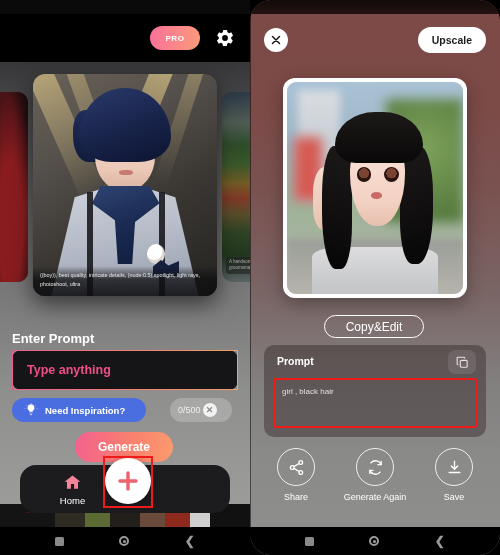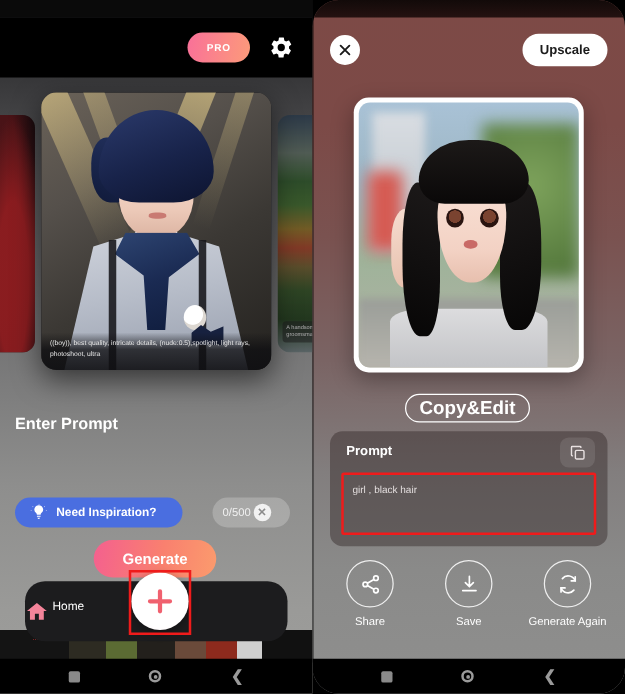--- a/index.html
+++ b/index.html
@@ -132,21 +132,21 @@
     position:absolute; top:432px; left:75px; width:98px; height:30px; border-radius:15px;
     background:linear-gradient(100deg,#f4608f 0%,#f9806f 55%,#fb9b6d 100%);
     display:flex; align-items:center; justify-content:center;
   }
   .generate-btn span { color:#fff; font-size:12px; font-weight:bold; }
 
   .tabbar {
     position:absolute; top:465px; left:20px; width:210px; height:48px;
     background:#1c1c1e; border-radius:16px; display:flex; align-items:center; z-index:18;
   }
-  .tab-item { flex:1; display:flex; flex-direction:row; gap:3px; }
+  .tab-item { flex:1; display:flex; flex-direction:column; align-items:center; gap:3px; }
   .tab-item .lab { color:#fff; font-size:9.5px; }
   .fab-wrap {
     position:absolute; left:105px; top:458px; width:46px; height:46px; z-index:22;
   }
   .fab {
     width:46px; height:46px; border-radius:50%;
     background:radial-gradient(circle at 50% 40%,#ffffff 0 70%,#ffeef1 100%);
     display:flex; align-items:center; justify-content:center;
     box-shadow:0 2px 8px rgba(0,0,0,.35);
   }
@@ -227,21 +227,21 @@
   .g-arm { position:absolute; left:15%; top:40%; width:16%; height:30%;
     background:linear-gradient(160deg,#f6ddd0,#e6bda9); border-radius:40% 30% 26% 36%; }
   .g-shirt { position:absolute; left:14%; bottom:0; width:72%; height:22%;
     background:linear-gradient(180deg,#dcdcde,#c3c4c7); border-radius:22% 22% 0 0; }
 
   .copyedit-btn {
     position:absolute; left:74px; top:315px; width:100px; height:23px;
     border:1.4px solid #fff; border-radius:12px;
     display:flex; align-items:center; justify-content:center;
   }
-  .copyedit-btn span { color:#fff; font-size:15px; font-weight:bold;text-align:center; }
+  .copyedit-btn span { color:#fff; font-size:12px; font-weight:normal;text-align:center; }
 
   .prompt-card {
     position:absolute; left:14px; top:345px; width:222px; height:92px;
     background:rgba(50,40,40,.45); border-radius:10px;
   }
   .pc-head { position:absolute; left:13px; top:10px; color:#fff; font-size:10.5px; font-weight:bold; }
   .pc-copy { position:absolute; right:10px; top:5px; width:28px; height:24px;
     border-radius:7px; background:rgba(255,255,255,.10);
     display:flex; align-items:center; justify-content:center; }
   .pc-body { position:absolute; left:10px; top:36px; right:10px; bottom:6px;
@@ -317,20 +317,23 @@
           <div class="boy-strap"></div>
           <div class="boy-rose"></div>
           <div class="boy-pocket"></div>
         </div>
         <div class="card-caption">((boy)), best quality, intricate details, (nude:0.5),spotlight, light rays, photoshoot, ultra</div>
       </div>
     </div>
 
     <div class="enter-prompt-label">Enter Prompt</div>
 
+    <div class="prompt-box">
+      <div class="prompt-placeholder">Type anything</div>
+    </div>
 
     <div class="inspire-btn">
       <svg width="14" height="14" viewBox="0 0 24 24" fill="#fff">
         <path d="M12 2a6 6 0 0 0-3.6 10.8c.5.4.8 1 .9 1.6l.1.6h5.2l.1-.6c.1-.6.4-1.2.9-1.6A6 6 0 0 0 12 2zm-2.5 14.5h5v1.2h-5zm.6 2.6h3.8l-.6 1.2c-.2.4-.6.7-1.1.7h-.4c-.5 0-.9-.3-1.1-.7z"></path>
         <path d="M12 0h.8v1.2H12zM3.2 3.9l.6-.6.9.9-.6.6zm16 .3l.9-.9.6.6-.9.9zM1 8.6h1.2v.8H1zm20.8 0H23v.8h-1.2z"></path>
       </svg>
       <span>Need Inspiration?</span>
     </div>
 
     <div class="counter-pill">
@@ -434,34 +437,34 @@
               <circle cx="6" cy="12" r="2.6"></circle>
               <circle cx="18" cy="19" r="2.6"></circle>
             <path d="M8.3 10.8 15.7 6.4M8.3 13.2l7.4 4.4"></path>
           </svg>
         </div>
         <div class="action-lab">Share</div>
       </div>
       <div class="action">
         <div class="action-circ">
           <svg width="17" height="17" viewBox="0 0 24 24" fill="none" stroke="#fff" stroke-width="1.9" stroke-linecap="round">
-            <path d="M12 3v11M7.5 10 12 14.5 16.5 10M4.5 19h15"></path>
+            <path d="M20 8a8.5 8.5 0 0 0-14.5-2.5M4 16a8.5 8.5 0 0 0 14.5 2.5"></path>
+            <path d="M20 3.5V8h-4.5M4 20.5V16h4.5"></path>
           </svg>
         </div>
-        <div class="action-lab">Save</div>
+        <div class="action-lab">Generate
+Again</div>
       </div>
       <div class="action">
         <div class="action-circ">
           <svg width="17" height="17" viewBox="0 0 24 24" fill="none" stroke="#fff" stroke-width="1.9" stroke-linecap="round">
-            <path d="M20 8a8.5 8.5 0 0 0-14.5-2.5M4 16a8.5 8.5 0 0 0 14.5 2.5"></path>
-            <path d="M20 3.5V8h-4.5M4 20.5V16h4.5"></path>
+            <path d="M12 3v11M7.5 10 12 14.5 16.5 10M4.5 19h15"></path>
           </svg>
         </div>
-        <div class="action-lab">Generate
-Again</div>
+        <div class="action-lab">Save</div>
       </div>
     </div>
 
     <div class="navbar-r">
       <div class="nav-sq"></div>
       <div class="nav-ci">
           <i></i>
         </div>
       <div class="nav-bk">❮</div>
     </div>

